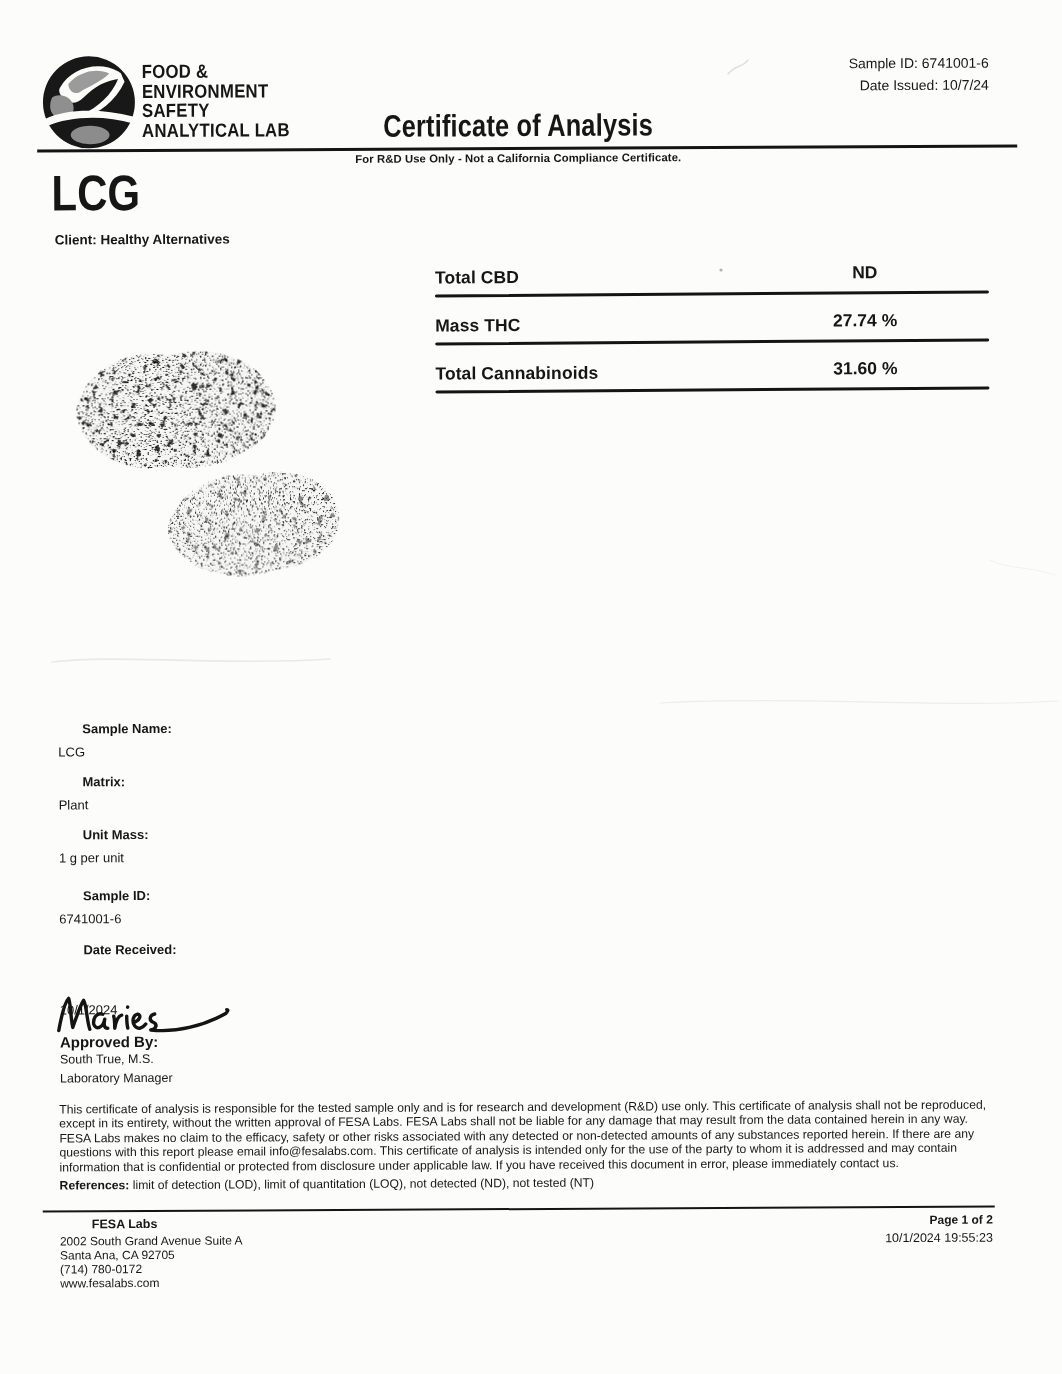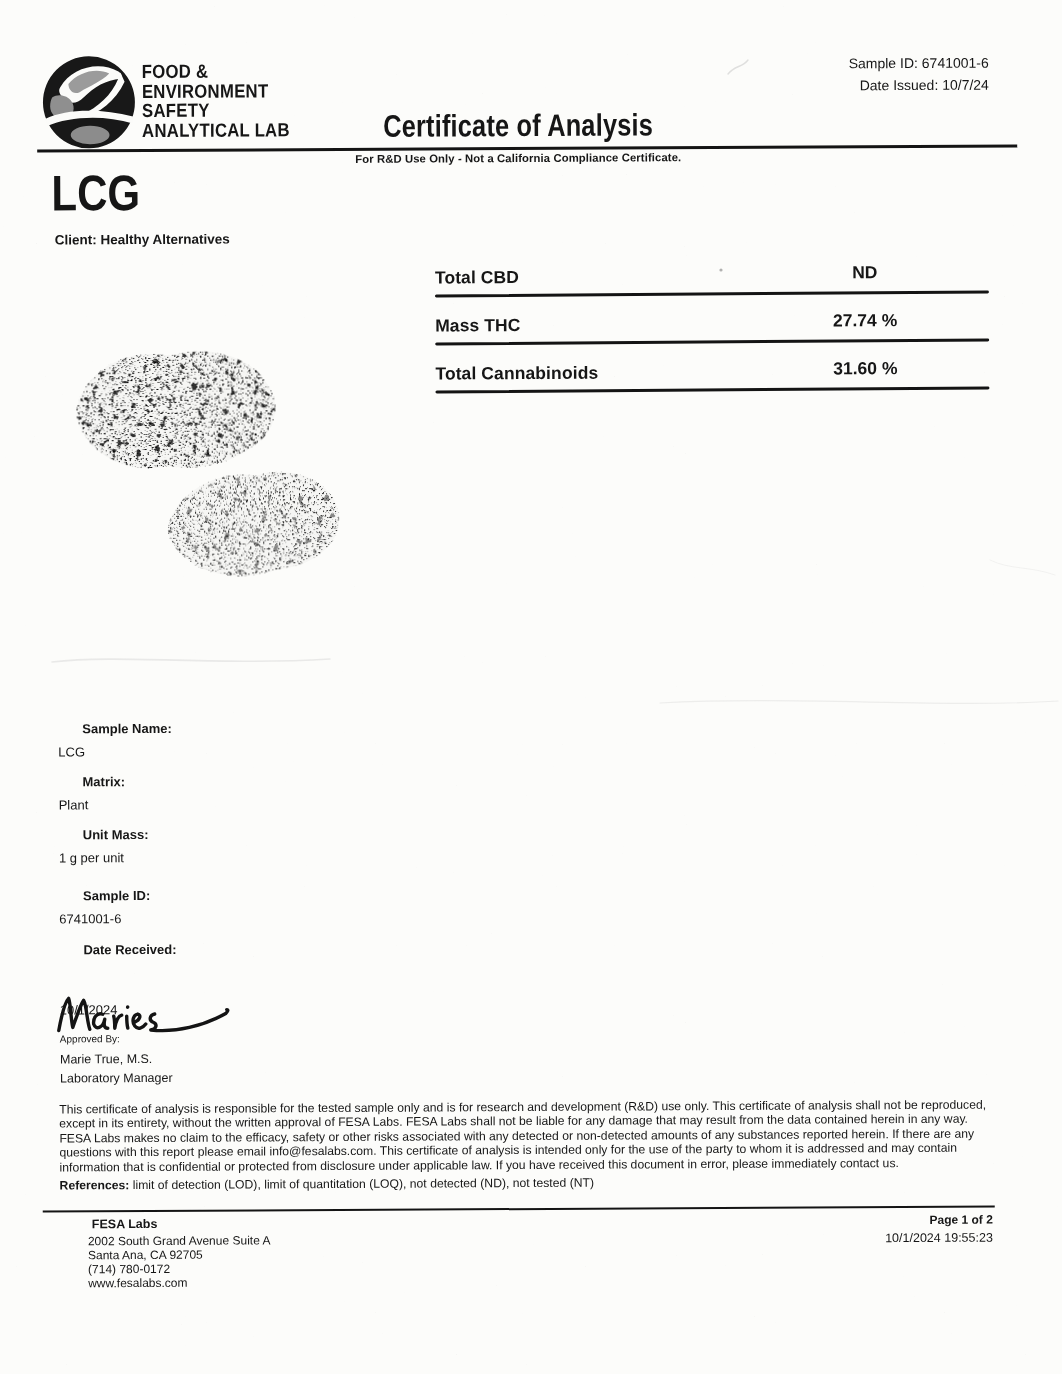--- a/index.html
+++ b/index.html
@@ -35,33 +35,33 @@
 
   
   .photo{position:absolute;left:62px;top:338px;}
 
   
   .dt-label{position:absolute;left:58px;font-size:13px;font-weight:bold;margin-left:24px;}
   .dt-value{position:absolute;left:58px;font-size:13px;}
 
   
   .sig{position:absolute;left:52px;top:986px;}
-  .ap-label{position:absolute;left:58px;top:1031px;font-size:10px;font-weight:normal;}
+  .ap-label{position:absolute;left:58px;top:1031px;font-size:15px;font-weight:bold;}
   .ap-name{position:absolute;left:58px;top:1050px;font-size:12.5px;}
   .ap-title{position:absolute;left:58px;top:1069px;font-size:12.5px;}
 
   
   .legal{position:absolute;left:57px;top:1100px;width:928px;font-size:12.2px;line-height:14.4px;}
   .refs{position:absolute;left:57px;top:1176px;width:928px;font-size:12.2px;}
   .refs b{font-weight:bold;}
 
   
   .ft-rule{position:absolute;left:40px;top:1208px;width:952px;height:2.2px;background:#141414;}
   .ft-lab{position:absolute;left:57px;top:1215px;font-size:12.5px;font-weight:bold;margin-left:32px;}
-  .ft-addr{position:absolute;left:57px;top:1232px;font-size:12px;line-height:14px;margin-left:28px;}
+  .ft-addr{position:absolute;left:57px;top:1232px;font-size:12px;line-height:14px;}
   .ft-page{position:absolute;right:72px;top:1215px;font-size:12px;font-weight:bold;text-align:right;}
   .ft-time{position:absolute;right:72px;top:1233px;font-size:12.5px;text-align:center;}
 
   .grain{position:absolute;inset:0;pointer-events:none;opacity:0.5;}
 </style>
 </head>
 <body>
 
 <div class="page">
   <div class="content">
@@ -152,21 +152,21 @@
         <path d="M5,42 C8,26 12,13 15,10 C17,15 17,30 19,39 C23,28 27,16 30,12 C33,17 33,32 36,41"></path>
         <path d="M49,26 C43,24 39,30 40,36 C42,42 49,40 51,31 C50,36 50,40 54,40"></path>
         <path d="M60,28 C61,32 61,36 61,40 C62,34 64,28 68,27"></path>
         <path d="M73,28 C73,32 73,36 74,40"></path>
         <circle cx="74" cy="19" r="1.8" fill="#141414" stroke="none"></circle>
         <path d="M81,34 C86,32 88,27 84,26 C79,27 78,34 81,38 C84,42 89,40 92,36"></path>
         <path d="M101,26 C96,27 95,32 99,34 C104,36 103,41 97,42 C122,45 150,38 172,26 C174,24 175,22 173,22"></path>
       </g>
     </svg>
     <div class="ap-label">Approved By:</div>
-    <div class="ap-name">Marie True, M.S.</div>
+    <div class="ap-name">South True, M.S.</div>
     <div class="ap-title">Laboratory Manager</div>
 
     <div class="legal">This certificate of analysis is responsible for the tested sample only and is for research and development (R&amp;D) use only. This certificate of analysis shall not be reproduced, except in its entirety, without the written approval of FESA Labs. FESA Labs shall not be liable for any damage that may result from the data contained herein in any way. FESA Labs makes no claim to the efficacy, safety or other risks associated with any detected or non-detected amounts of any substances reported herein. If there are any questions with this report please email info@fesalabs.com. This certificate of analysis is intended only for the use of the party to whom it is addressed and may contain information that is confidential or protected from disclosure under applicable law. If you have received this document in error, please immediately contact us.</div>
     <div class="refs"><b>References:</b><span> limit of detection (LOD), limit of quantitation (LOQ), not detected (ND), not tested (NT)</span></div>
 
     <div class="ft-rule"></div>
     <div class="ft-lab">FESA Labs</div>
     <div class="ft-addr">
       <div>2002 South Grand Avenue Suite A</div>
       <div>Santa Ana, CA 92705</div>

